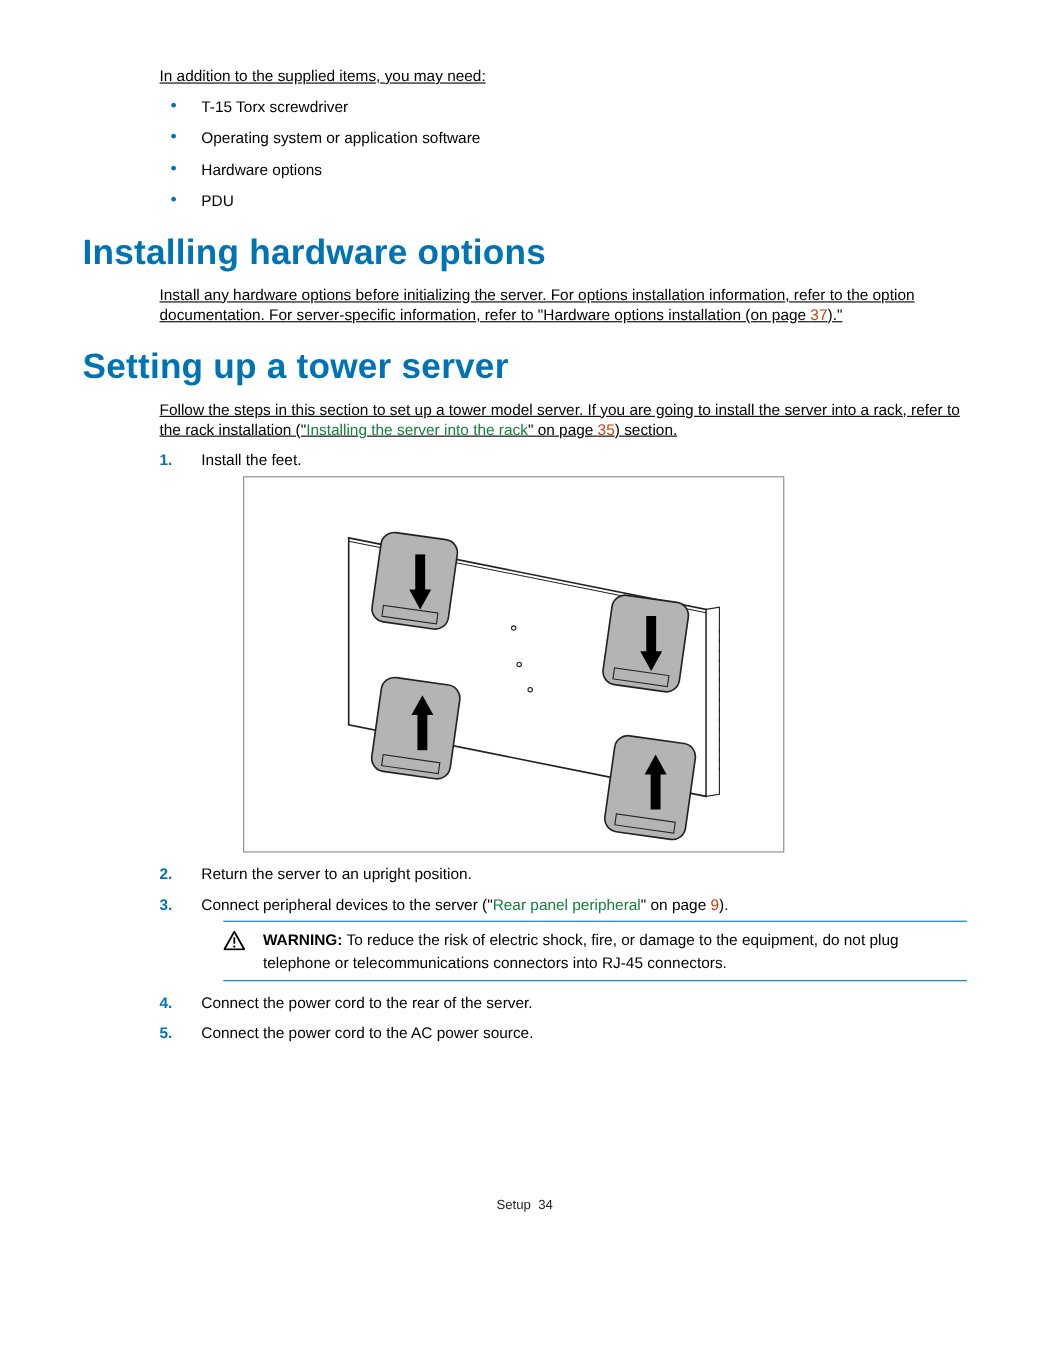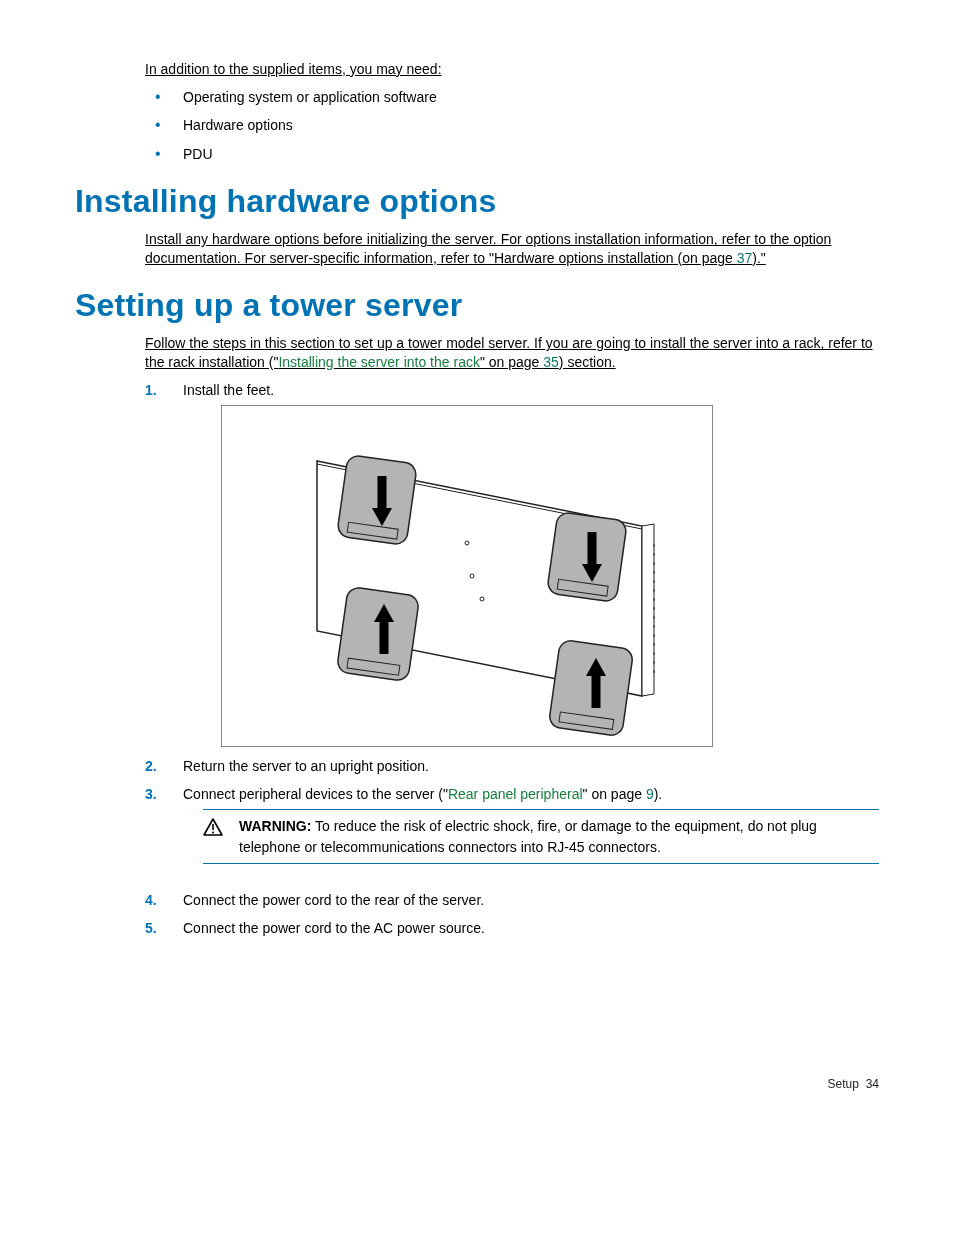--- a/index.html
+++ b/index.html
@@ -63,66 +63,67 @@
     position: absolute;
     left: 0;
     color: #0073b5;
     font-weight: bold;
   }
   a.xref {
     color: #15803d;
     text-decoration: none;
   }
   .pgref {
-    color: #0f766e;
+    color: #c2410c;
   }
   .figure {
     border: 1px solid #888;
     width: 490px;
     height: 340px;
     margin: 6px 0 10px 38px;
     display: flex;
     align-items: center;
     justify-content: center;
     background: #fff;
   }
   .warning-box {
     border-top: 1.5px solid #0073b5;
     border-bottom: 1.5px solid #0073b5;
-    margin: 6px 0 27px 20px;
+    margin: 6px 0 10px 20px;
     padding: 6px 0 6px 0;
     display: flex;
     align-items: flex-start;
     gap: 16px;
   }
   .warn-icon {
     flex: 0 0 20px;
     margin-top: 2px;
   }
   .warn-text {
     flex: 1;
     line-height: 1.45;
   }
   .warn-text b {
     font-weight: bold;
   }
   .footer {
     position: relative;
     margin-top: 140px;
-    text-align: right;
+    text-align: center;
     font-size: 12px;
     color: #222;
   }
 </style>
 </head>
 <body>
 
 <div class="content-indent">
   <p class="para">In addition to the supplied items, you may need:</p>
   <ul class="bullets">
+    <li>T-15 Torx screwdriver</li>
     <li>Operating system or application software</li>
     <li>Hardware options</li>
     <li>PDU</li>
   </ul>
 </div>
 
 <h1 class="section">Installing hardware options</h1>
 <div class="content-indent">
   <p class="para">
     <span>Install any hardware options before initializing the server. For options installation information, refer to the option documentation. For server-specific information, refer to "Hardware options installation (on page </span><span class="pgref">37</span><span>)."</span>

